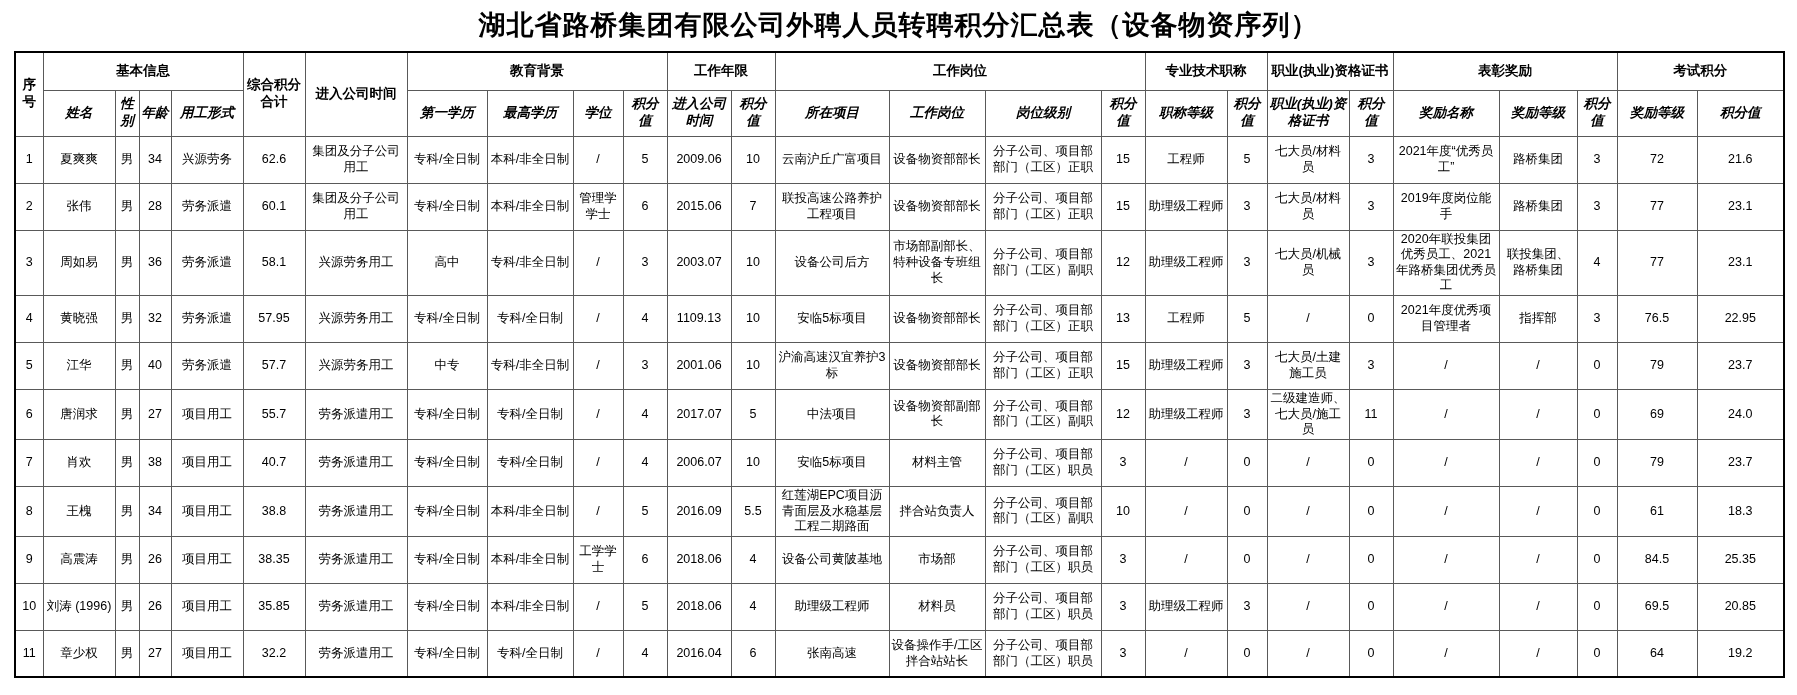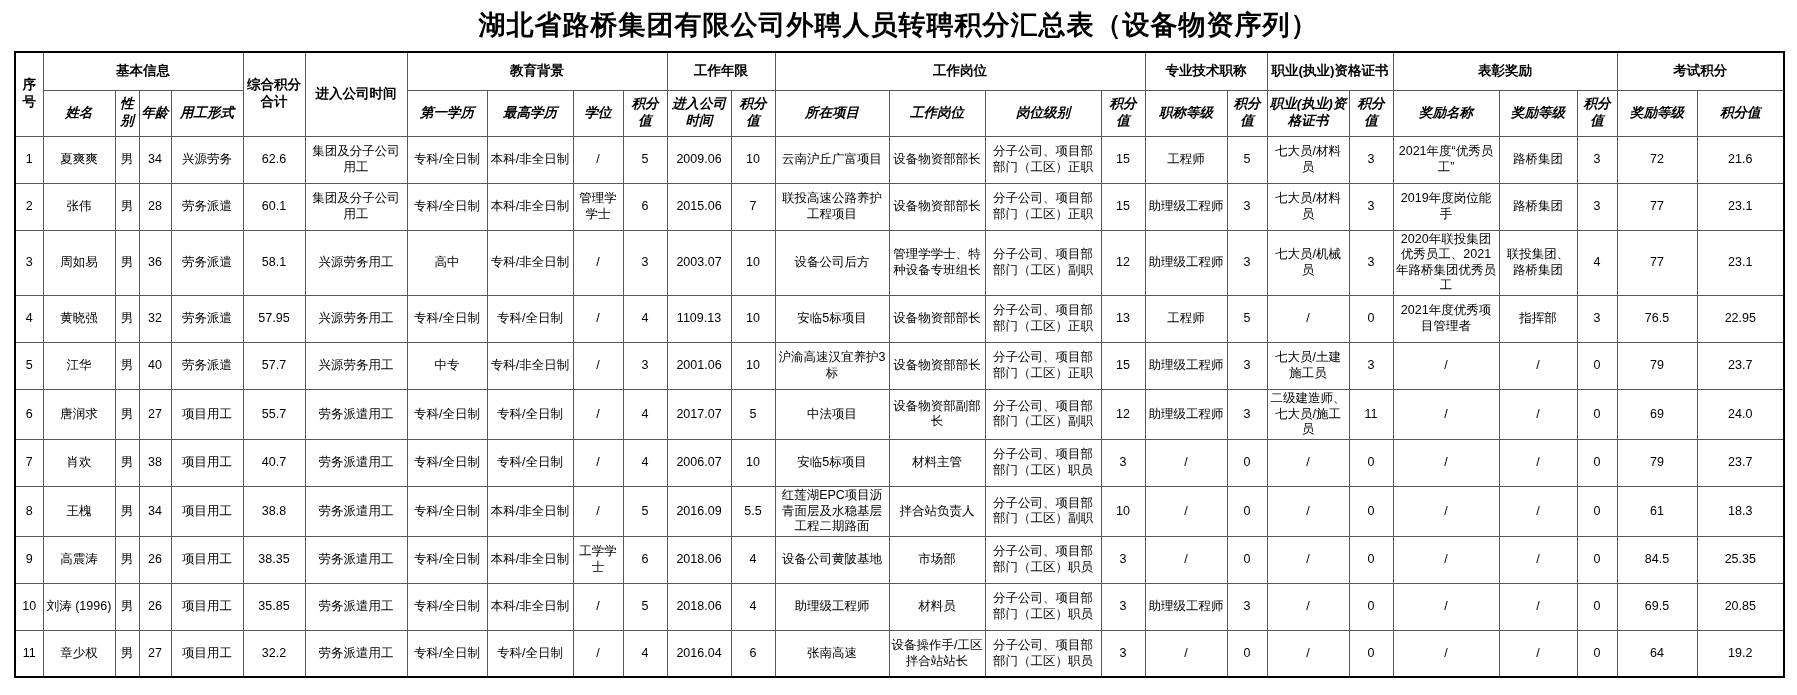--- a/index.html
+++ b/index.html
@@ -187,21 +187,21 @@
           <td>劳务派遣</td>
           <td class="bold-val">58.1</td>
           <td>兴源劳务用工</td>
           <td>高中</td>
           <td>专科/非全日制</td>
           <td>/</td>
           <td class="bold-val">3</td>
           <td>2003.07</td>
           <td class="bold-val">10</td>
           <td>设备公司后方</td>
-          <td>管理学学士、特种设备专班组长</td>
+          <td>市场部副部长、特种设备专班组长</td>
           <td>分子公司、项目部部门（工区）副职</td>
           <td class="bold-val">12</td>
           <td>助理级工程师</td>
           <td class="bold-val">3</td>
           <td>七大员/机械员</td>
           <td class="bold-val">3</td>
           <td>2020年联投集团优秀员工、2021年路桥集团优秀员工</td>
           <td>联投集团、路桥集团</td>
           <td class="bold-val">4</td>
           <td>77</td>

